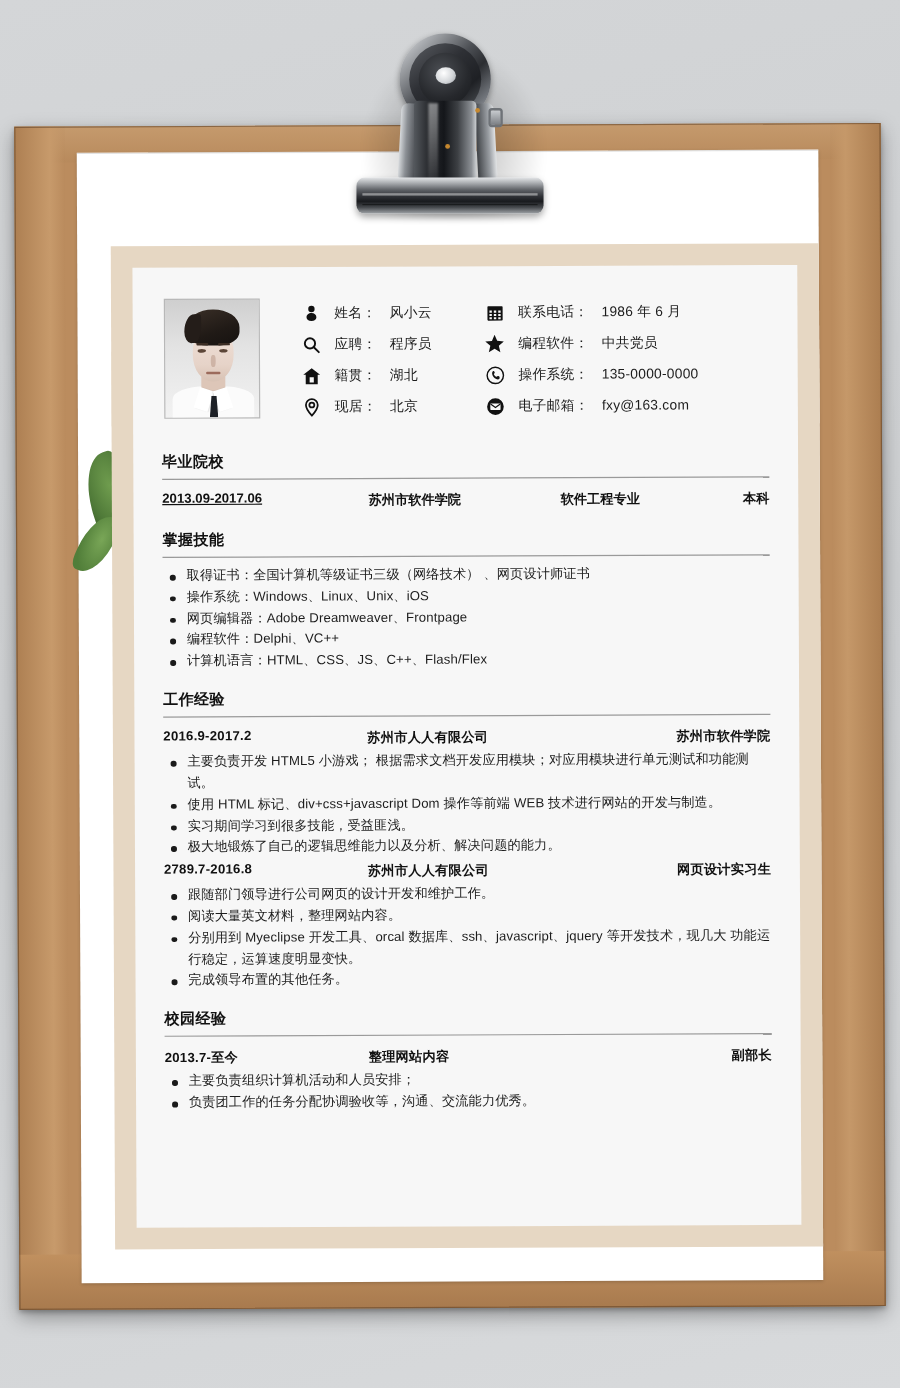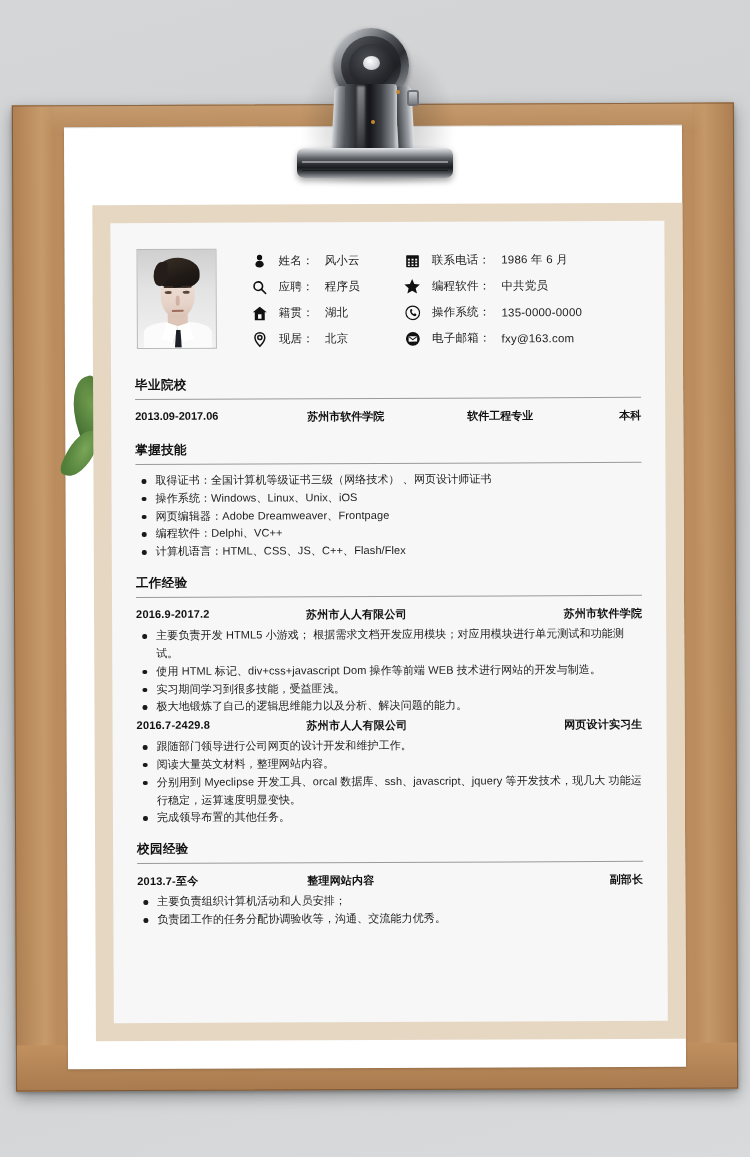--- a/index.html
+++ b/index.html
@@ -287,21 +287,21 @@
     color: #111;
     padding: 3px 0 2px 0;
     letter-spacing: 0.2px;
   }
   .eh-date  { width: 170px; flex: 0 0 170px; }
   .eh-org   { width: 170px; flex: 0 0 170px; }
   .eh-last  { margin-left: auto; text-align: right; white-space: nowrap; }
 
   
   .edu-row { display: flex; font-size: 11px; font-weight: bold; color: #111; padding: 3px 0; }
-  .edu-c1 { width: 172px; flex: 0 0 172px; }
+  .edu-c1 { width: 172px; flex: 0 0 172px; text-decoration: underline; }
   .edu-c2 { width: 160px; flex: 0 0 160px; }
   .edu-c3 { flex: 1 1 auto; }
   .edu-c4 { margin-left: auto; white-space: nowrap; }
 
   ul.bullets { list-style: none; margin: 2px 0 0 0; padding: 0; }
   ul.bullets li {
     position: relative;
     padding-left: 20px;
     font-size: 11px;
     color: #1c1c1c;
@@ -633,21 +633,21 @@
             <ul class="bullets">
               <li>主要负责开发 HTML5 小游戏； 根据需求文档开发应用模块；对应用模块进行单元测试和功能测试。</li>
               <li>使用 HTML 标记、div+css+javascript Dom 操作等前端 WEB 技术进行网站的开发与制造。</li>
               <li>实习期间学习到很多技能，受益匪浅。</li>
               <li>极大地锻炼了自己的逻辑思维能力以及分析、解决问题的能力。</li>
             </ul>
           </div>
 
           <div>
             <div class="entry-head">
-              <span class="eh-date">2016.7-2429.8</span>
+              <span class="eh-date">2789.7-2016.8</span>
               <span class="eh-org">苏州市人人有限公司</span>
               <span class="eh-last">网页设计实习生</span>
             </div>
             <ul class="bullets">
               <li>跟随部门领导进行公司网页的设计开发和维护工作。</li>
               <li>阅读大量英文材料，整理网站内容。</li>
               <li>分别用到 Myeclipse 开发工具、orcal 数据库、ssh、javascript、jquery 等开发技术，现几大 功能运行稳定，运算速度明显变快。</li>
               <li>完成领导布置的其他任务。</li>
             </ul>
           </div>

